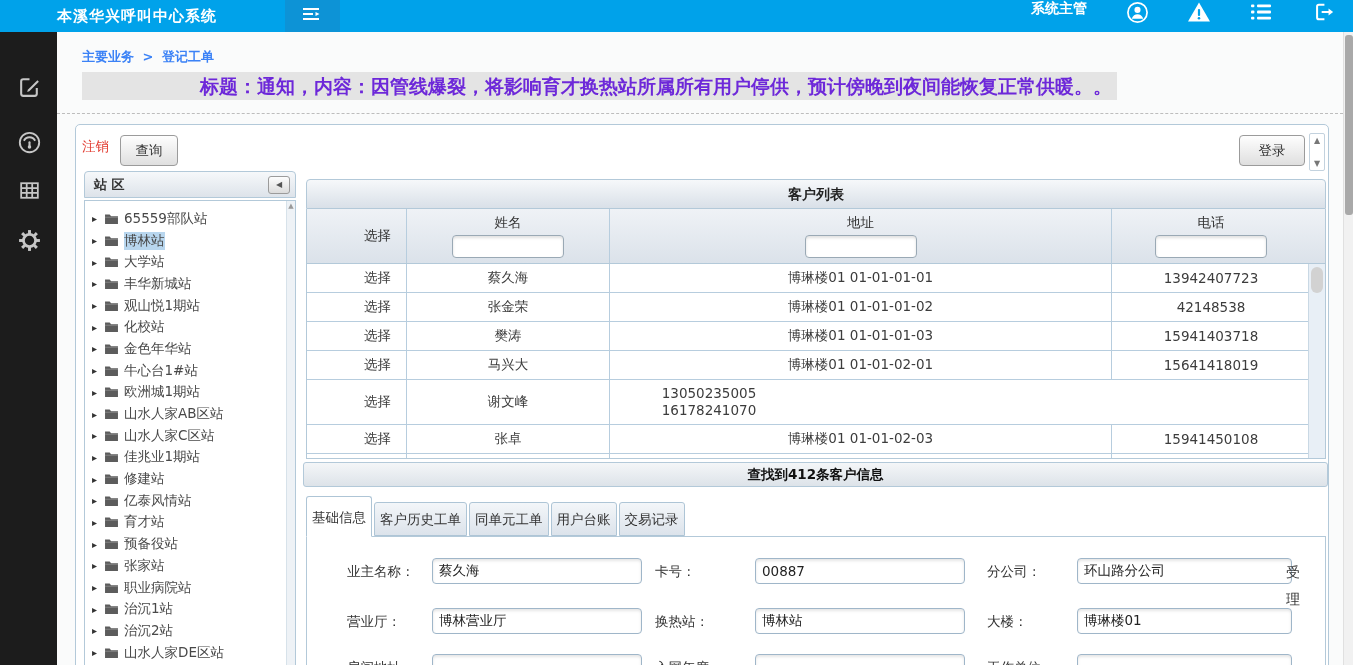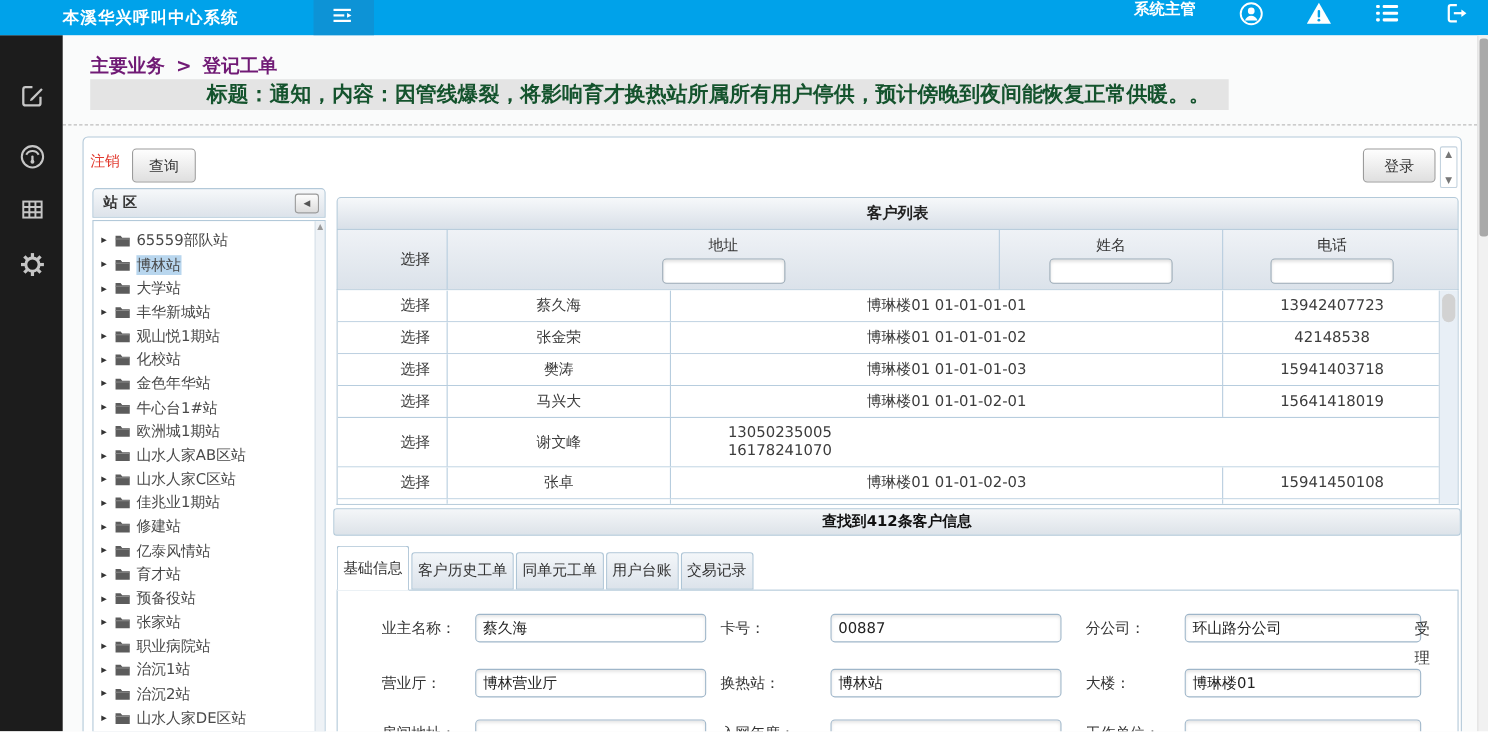--- a/index.html
+++ b/index.html
@@ -13,25 +13,25 @@
   .menu-toggle { position:absolute; left:285px; top:0; width:55px; height:32px; background:#0d93d6; display:flex; align-items:center; justify-content:center; cursor:pointer; }
   .topbar-right { position:absolute; right:18px; top:0; height:23px; display:flex; align-items:flex-start; gap:38px; }
   .topbar-user { color:#fff; font-size:14px; font-weight:bold; }
   .tb-icon { width:24px; height:24px; display:flex; align-items:center; justify-content:center; cursor:pointer; }
 
   
   .side-rail { position:absolute; left:0; top:32px; width:57px; height:633px; background:#1c1c1c; z-index:9; }
   .rail-icon { position:absolute; left:17px; width:25px; height:25px; cursor:pointer; }
 
   
-  .breadcrumb { position:absolute; left:82px; top:48px; font-size:17px; font-weight:bold; color:#701a75; z-index:2; }
+  .breadcrumb { position:absolute; left:82px; top:48px; font-size:13px; font-weight:bold; color:#3b82f6; z-index:2; }
   .breadcrumb span { cursor:pointer; }
   .bc-sep { margin:0 4px; cursor:default; }
   .marquee { position:absolute; left:82px; top:72px; width:1035px; height:28px; background:#e4e4e4; overflow:hidden; z-index:2; }
-  .marquee-text { position:absolute; left:106px; top:0; line-height:28px; white-space:nowrap; color:#14532d; font-size:19px; font-weight:bold; }
+  .marquee-text { position:absolute; left:118px; top:0; line-height:28px; white-space:nowrap; color:#6d28d9; font-size:19px; font-weight:bold; }
   .dash-sep { position:absolute; left:57px; right:10px; top:113px; border-top:1px dashed #bdbdbd; }
 
   
   .panel { position:absolute; left:75px; top:124px; width:1254px; height:620px; background:#fff; border:1px solid #b3c9d9; border-radius:5px; }
 
   .logout-link { position:absolute; left:6px; top:13px; color:#e23b30; font-size:13.5px; cursor:pointer; z-index:1; }
   .btn { background:linear-gradient(#fefefe,#dfdfdf); border:1px solid #9b9b9b; border-radius:4px; color:#333; font-size:13.5px; text-align:center; cursor:pointer; font-family:inherit; }
   .btn-query { position:absolute; left:44px; top:10px; width:58px; height:31px; z-index:2; }
   .btn-login { position:absolute; left:1163px; top:10px; width:66px; height:31px; }
   .mini-spin { position:absolute; left:1233px; top:8px; width:16px; height:38px; background:#fff; border:1px solid #c3d2de; border-radius:2px; }
@@ -401,26 +401,26 @@
           </div>
       </div>
     </div>
 
     <div class="cust">
       <div class="cust-title">客户列表</div>
       <div class="cust-head">
         <div class="ch-cell ch-sel c-sel">
             <span class="ch-label">选择</span>
           </div>
+        <div class="ch-cell c-name">
+          <span class="ch-label">姓名</span>
+          <input class="filter-inp" value="" style="">
+        </div>
         <div class="ch-cell c-addr">
           <span class="ch-label">地址</span>
-          <input class="filter-inp" value="" style="">
-        </div>
-        <div class="ch-cell c-name">
-          <span class="ch-label">姓名</span>
           <input class="filter-inp" value="" style="">
         </div>
         <div class="ch-cell c-phone">
           <span class="ch-label">电话</span>
           <input class="filter-inp" value="" style="">
         </div>
       </div>
       <div class="cust-body">
         <div class="rows-wrap">
           <div class="trow">

